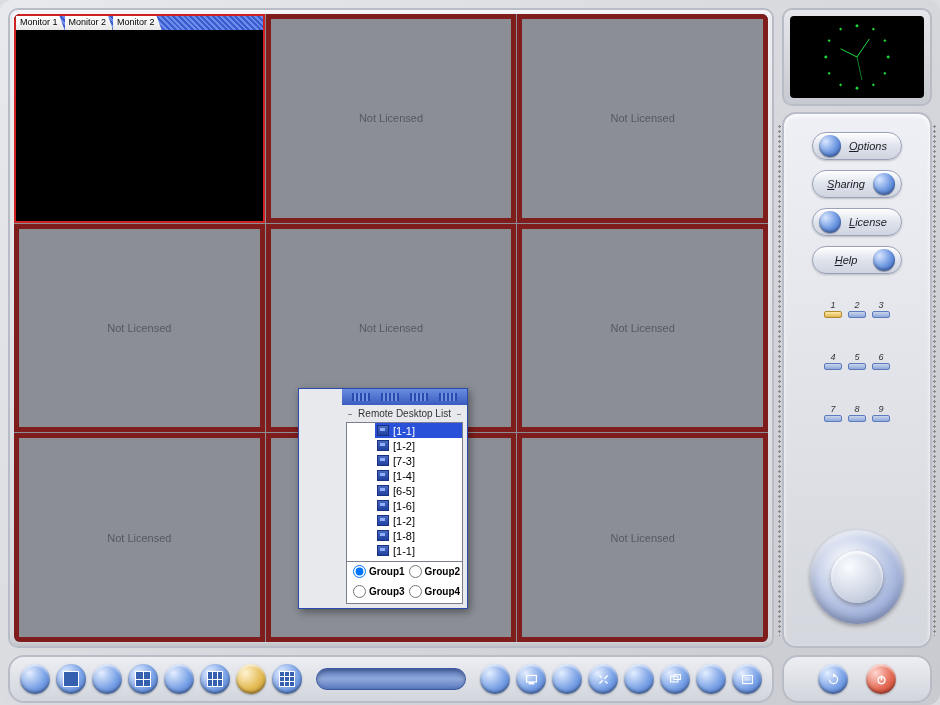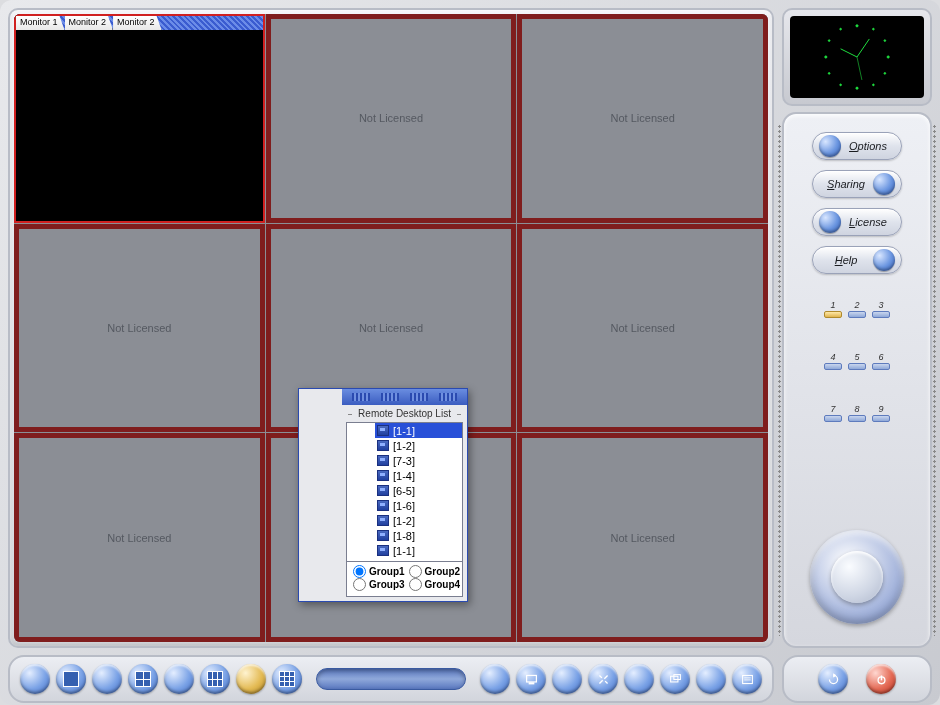--- a/index.html
+++ b/index.html
@@ -274,21 +274,21 @@
 .float-list .item.sel { background:#2850d8;color:#fff; }
 .float-list .ic {
   width:12px;height:11px;
   background:linear-gradient(#4a6ac0,#2040a0);
   border:1px solid #1a3080;
   position:relative;
 }
 .float-list .ic::after{content:"";position:absolute;inset:2px 3px 4px 2px;background:#8fb0ff;}
 .float-groups {
   display:grid;grid-template-columns:1fr 1fr;
-  gap:0 4px; padding:3px 6px 5px 6px;
+  gap:7px 4px; padding:3px 6px 5px 6px;
   background:#fff; margin:0 4px 4px 4px;
   border:1px solid #7a7e90; border-top:none;
 }
 .float-groups label { display:flex;align-items:center;gap:3px;font-size:10px;font-weight:bold;cursor:pointer; }
 .float-groups input { margin:0; }
 
 </style>
 </head>
 <body>
 

